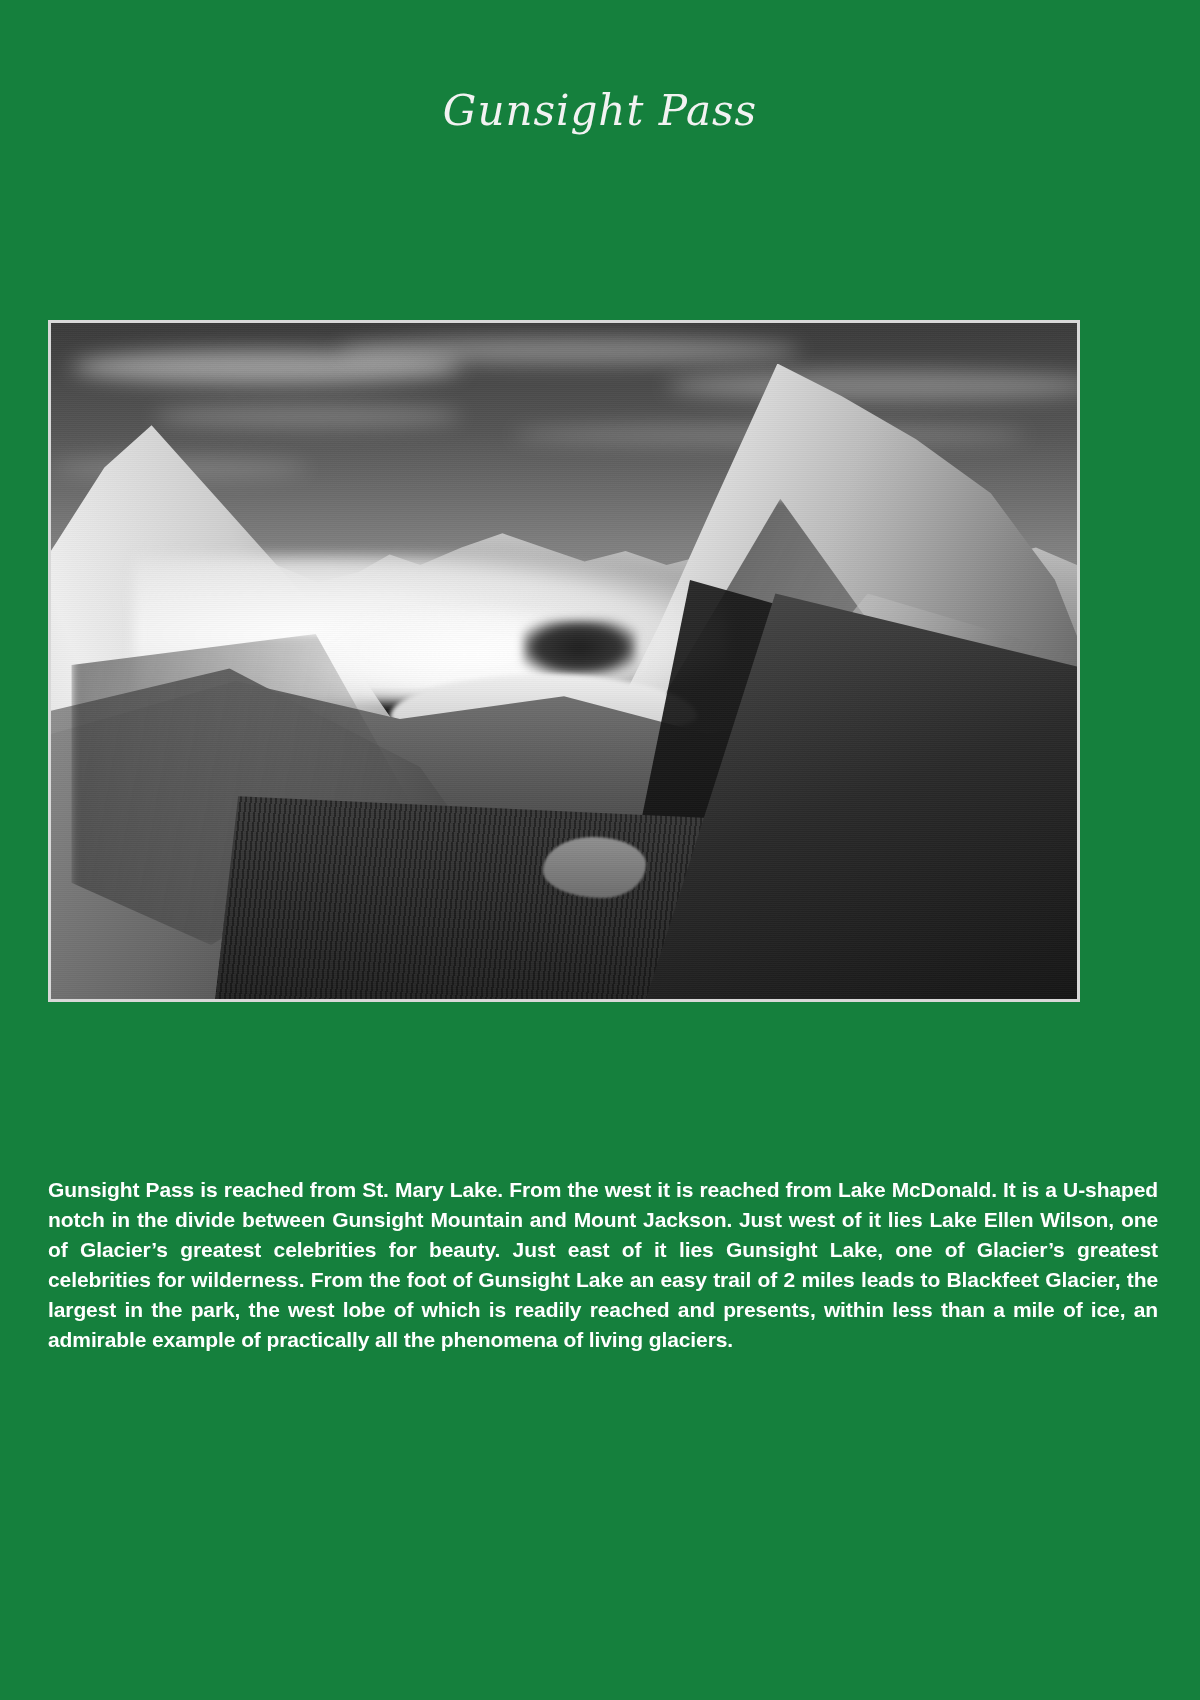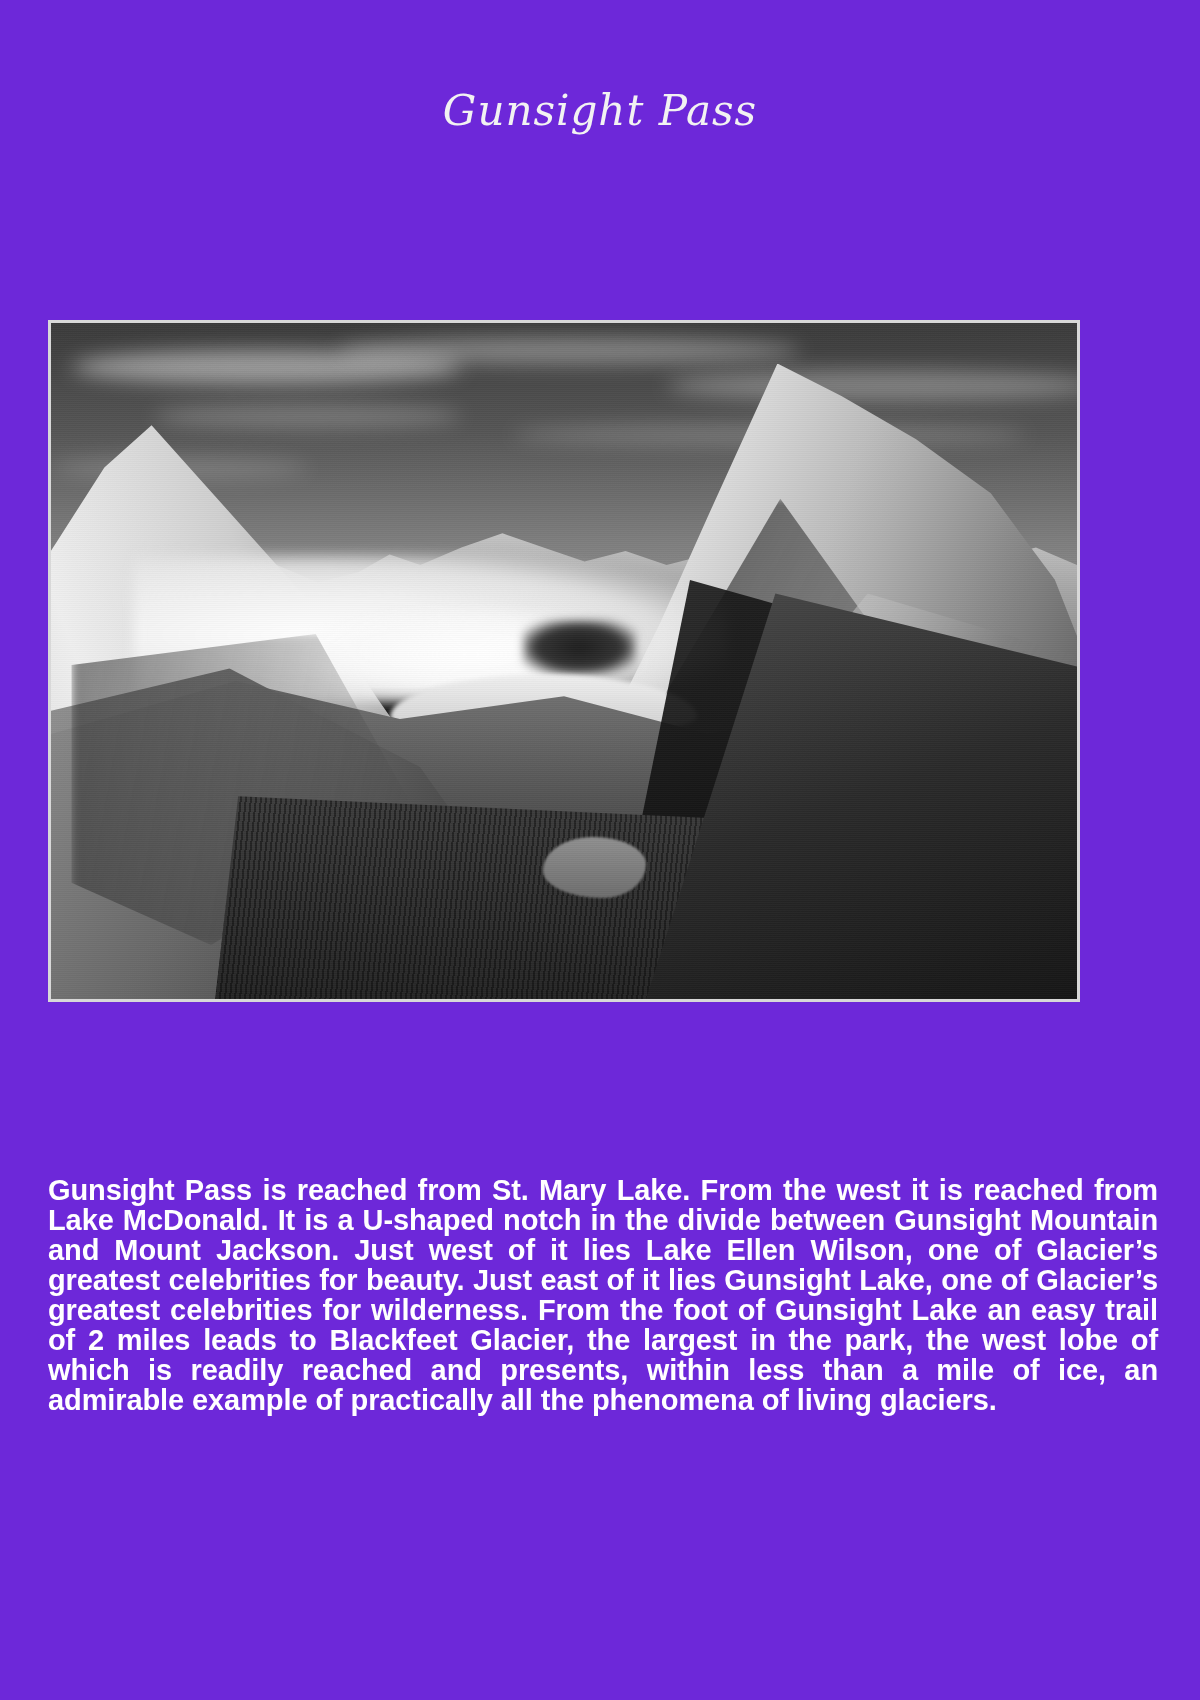--- a/index.html
+++ b/index.html
@@ -10,21 +10,21 @@
   body {
     width: 1200px;
     height: 1700px;
     position: relative;
     font-family: "Liberation Sans", sans-serif;
     overflow: hidden;
   }
   .page {
     width: 1200px;
     height: 1700px;
-    background: #6d28d9;
+    background: #15803d;
     position: relative;
   }
   .page-title {
     position: absolute;
     top: 86px;
     left: 0;
     width: 1200px;
     text-align: center;
     color: #f2f2f2;
     font-family: "DejaVu Serif", serif;
@@ -242,21 +242,21 @@
   }
 
   .caption {
     position: absolute;
     left: 48px;
     top: 1175px;
     width: 1110px;
     color: #ffffff;
     font-family: "Liberation Sans", sans-serif;
     font-weight: bold;
-    font-size: 29px;
+    font-size: 21px;
     line-height: 30px;
     text-align: justify;
     letter-spacing: -0.1px;
   }
 </style>
 </head>
 <body>
 
 <div class="page">
 

